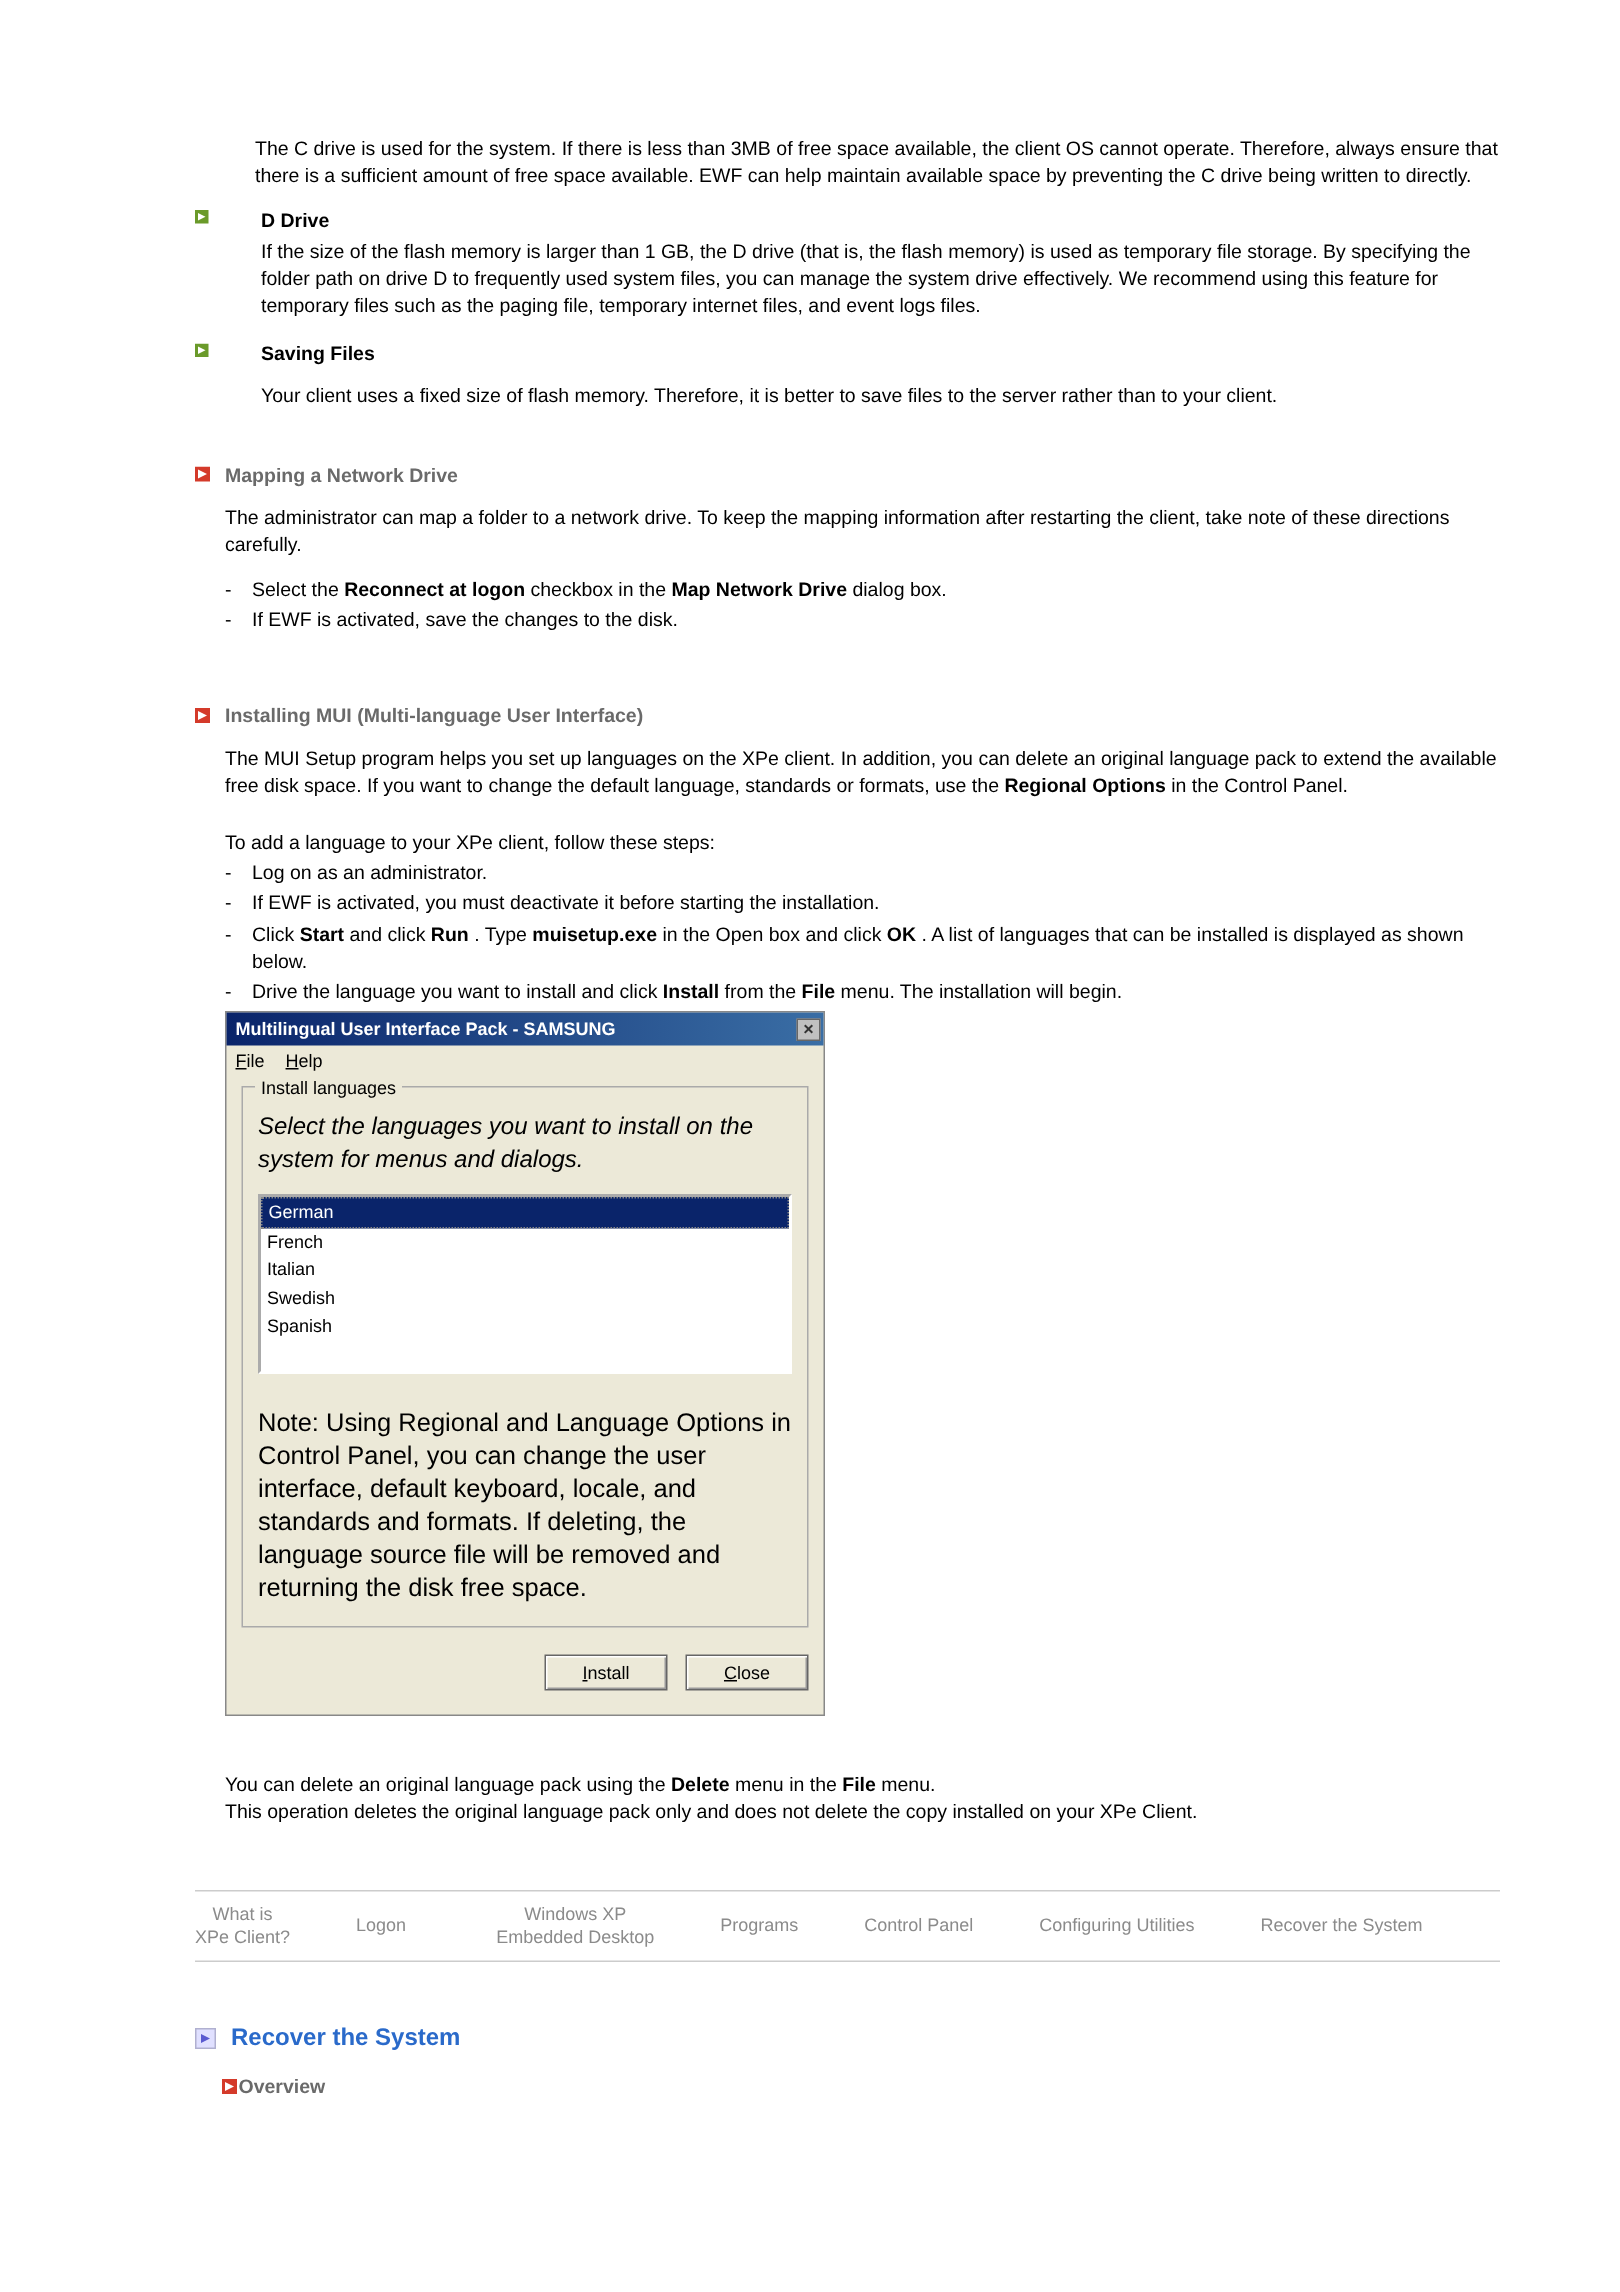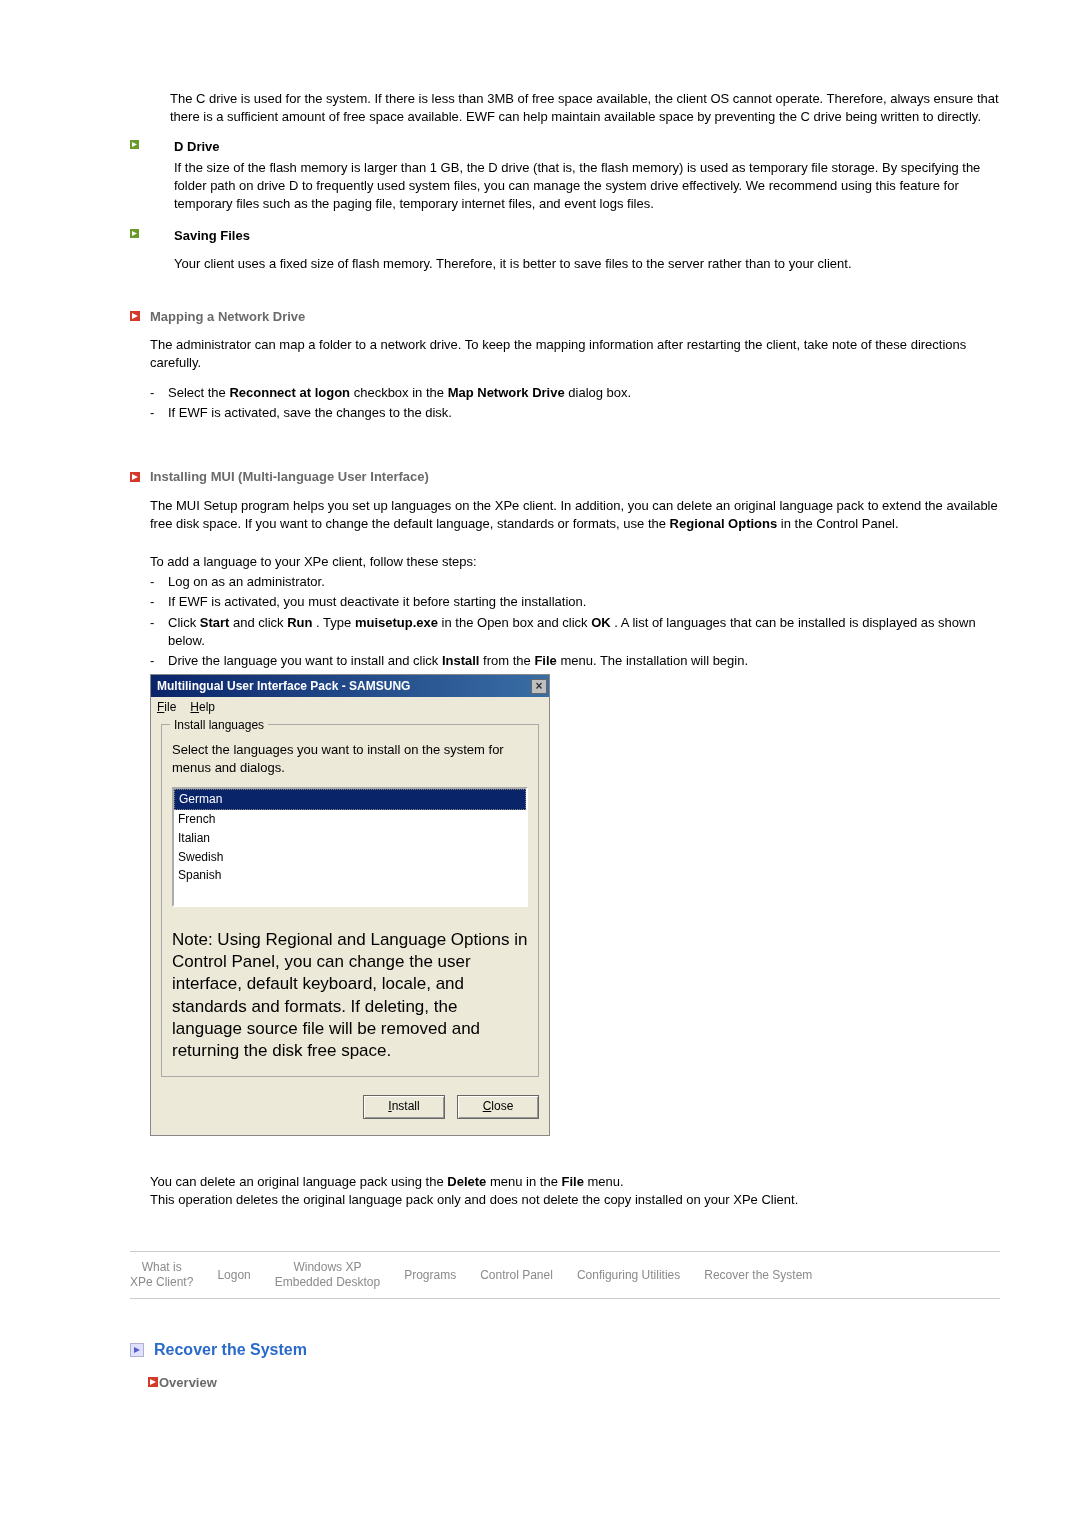--- a/index.html
+++ b/index.html
@@ -73,21 +73,21 @@
     border: 1px solid #aaa;
     padding: 8px 10px 14px 10px;
     position: relative;
   }
   .fieldset-legend {
     position: absolute; top: -8px; left: 8px;
     background: #ece9d8;
     padding: 0 4px;
     font-size: 12px;
   }
-  .fieldset-desc { margin: 8px 0 10px 0; font-size: 13px; }
+  .fieldset-desc { margin: 8px 0 10px 0; font-size: 16px; font-style: italic; }
   .listbox {
     border: 2px inset #fff;
     background: #fff;
     height: 120px;
     font-size: 12px;
     overflow: hidden;
   }
   .listbox .item { padding: 1px 4px; }
   .listbox .item.selected { background: #0a246a; color: #fff; border: 1px dotted #888; }
   .fieldset-note { margin-top: 22px; font-size: 17px; line-height: 1.3; }
@@ -95,21 +95,21 @@
   .winbtn {
     width: 82px; height: 24px;
     border: 1px solid #666; background: #ece9d8;
     font-size: 12px;
     display: flex; align-items: center; justify-content: center;
     box-shadow: inset 1px 1px 0 #fff, inset -1px -1px 0 #999;
   }
 
   
   .tab-table { margin-top: 42px; border-bottom: 1px solid #ccc; border-top: 1px solid #ccc; }
-  .tab-row { display: flex; align-items: center; gap: 24px; padding: 8px 0; font-size: 12px; color: #8b8b8b; }
+  .tab-row { display: flex; align-items: center; gap: 44px; padding: 8px 0; font-size: 12px; color: #8b8b8b; }
   .tab-cell { color: #8b8b8b; white-space: nowrap; line-height: 1.25; text-align: center; }
 
   
   .recover-block { margin-top: 40px; margin-left: -40px; width: 870px; }
   .recover-head { display: flex; align-items: center; gap: 10px; margin-bottom: 12px; }
   .recover-sq { width: 14px; height: 14px; background: #e0e0ff; border: 1px solid #b0b0d0; display:flex;align-items:center;justify-content:center;}
   .recover-sub { display: flex; align-items: center; gap: 0; margin-left: 18px; }
 
   u { text-decoration: underline; }
 </style>
@@ -245,21 +245,21 @@
       <span>You can delete an original language pack using the </span><b>Delete</b><span> menu in the </span><b>File</b><span> menu.</span>
     </div>
     <div>This operation deletes the original language pack only and does not delete the copy installed on your XPe Client.</div>
   </div>
 
   <div class="tab-table" style="margin-left:-40px;">
     <div class="tab-row">
       <div class="tab-cell" style="white-space:pre-line;">What is
 XPe Client?</div>
       <div class="tab-cell">Logon</div>
-      <div class="tab-cell" style="white-space:pre-line;">Windows XP
+      <div class="tab-cell" style="white-space:pre-line;margin-left:16px;">Windows XP
 Embedded Desktop</div>
       <div class="tab-cell">Programs</div>
       <div class="tab-cell">Control Panel</div>
       <div class="tab-cell">Configuring Utilities</div>
       <div class="tab-cell">Recover the System</div>
     </div>
   </div>
 
   <div class="recover-block">
     <div class="recover-head">

